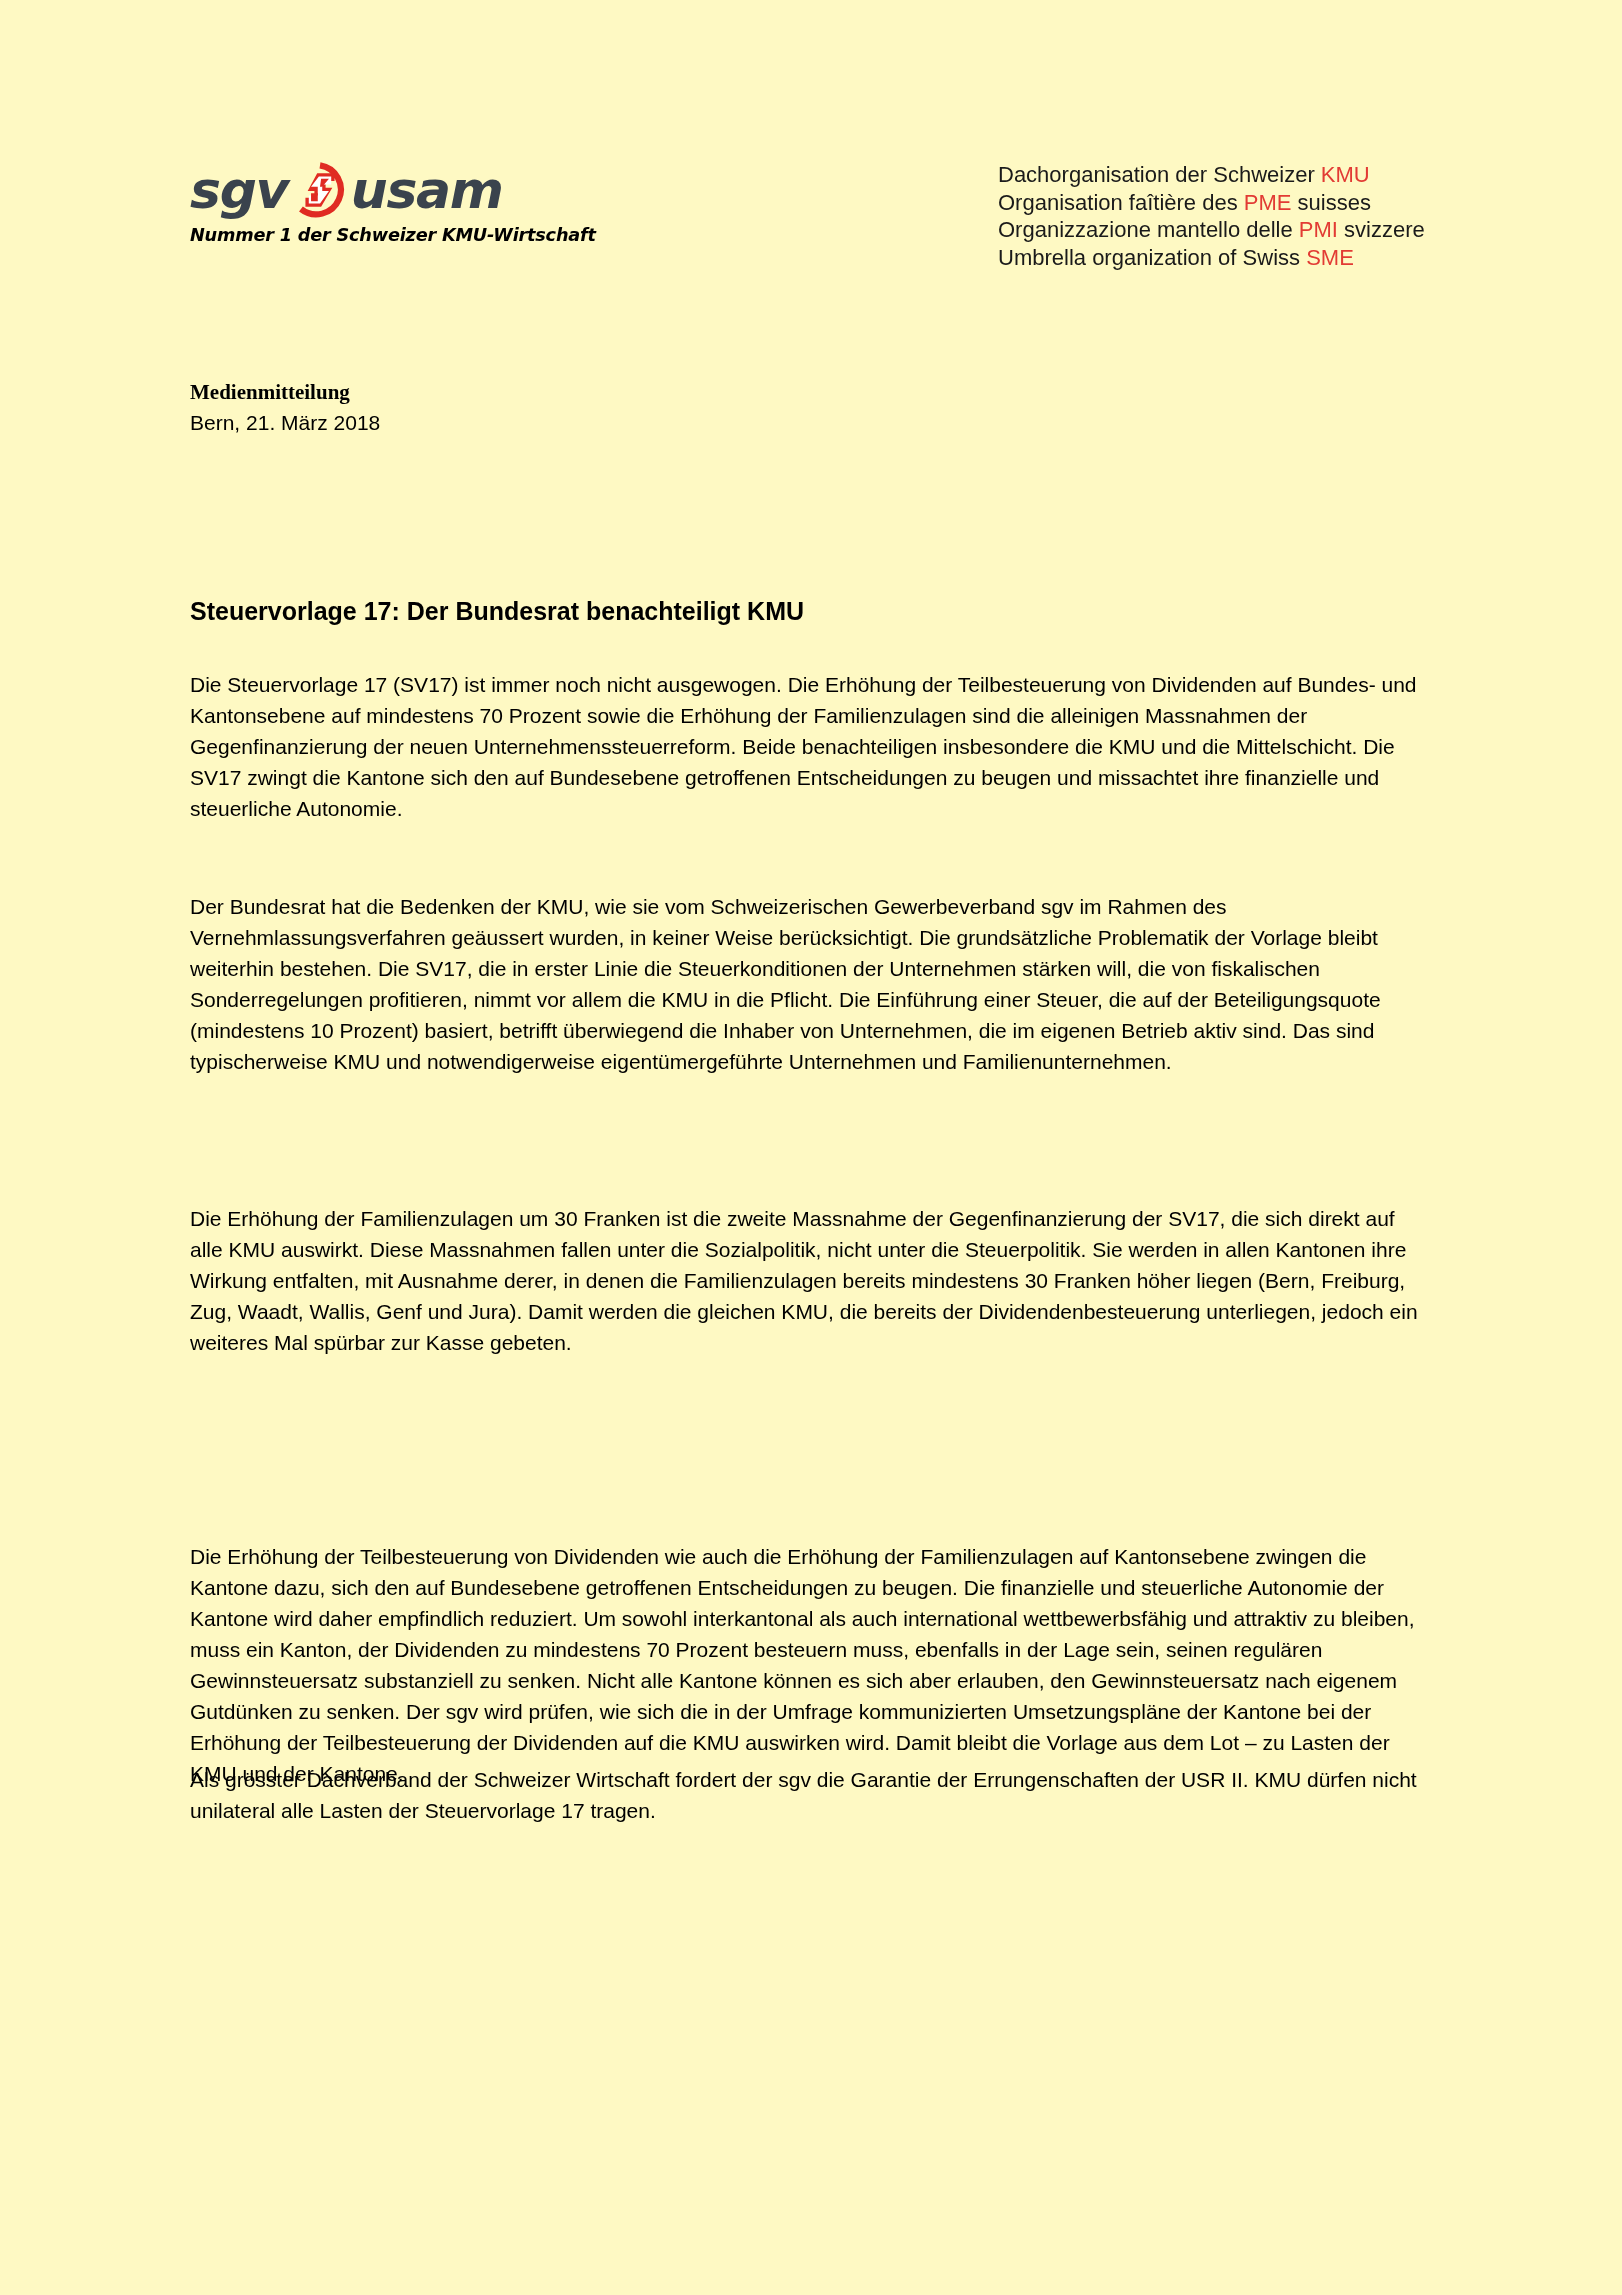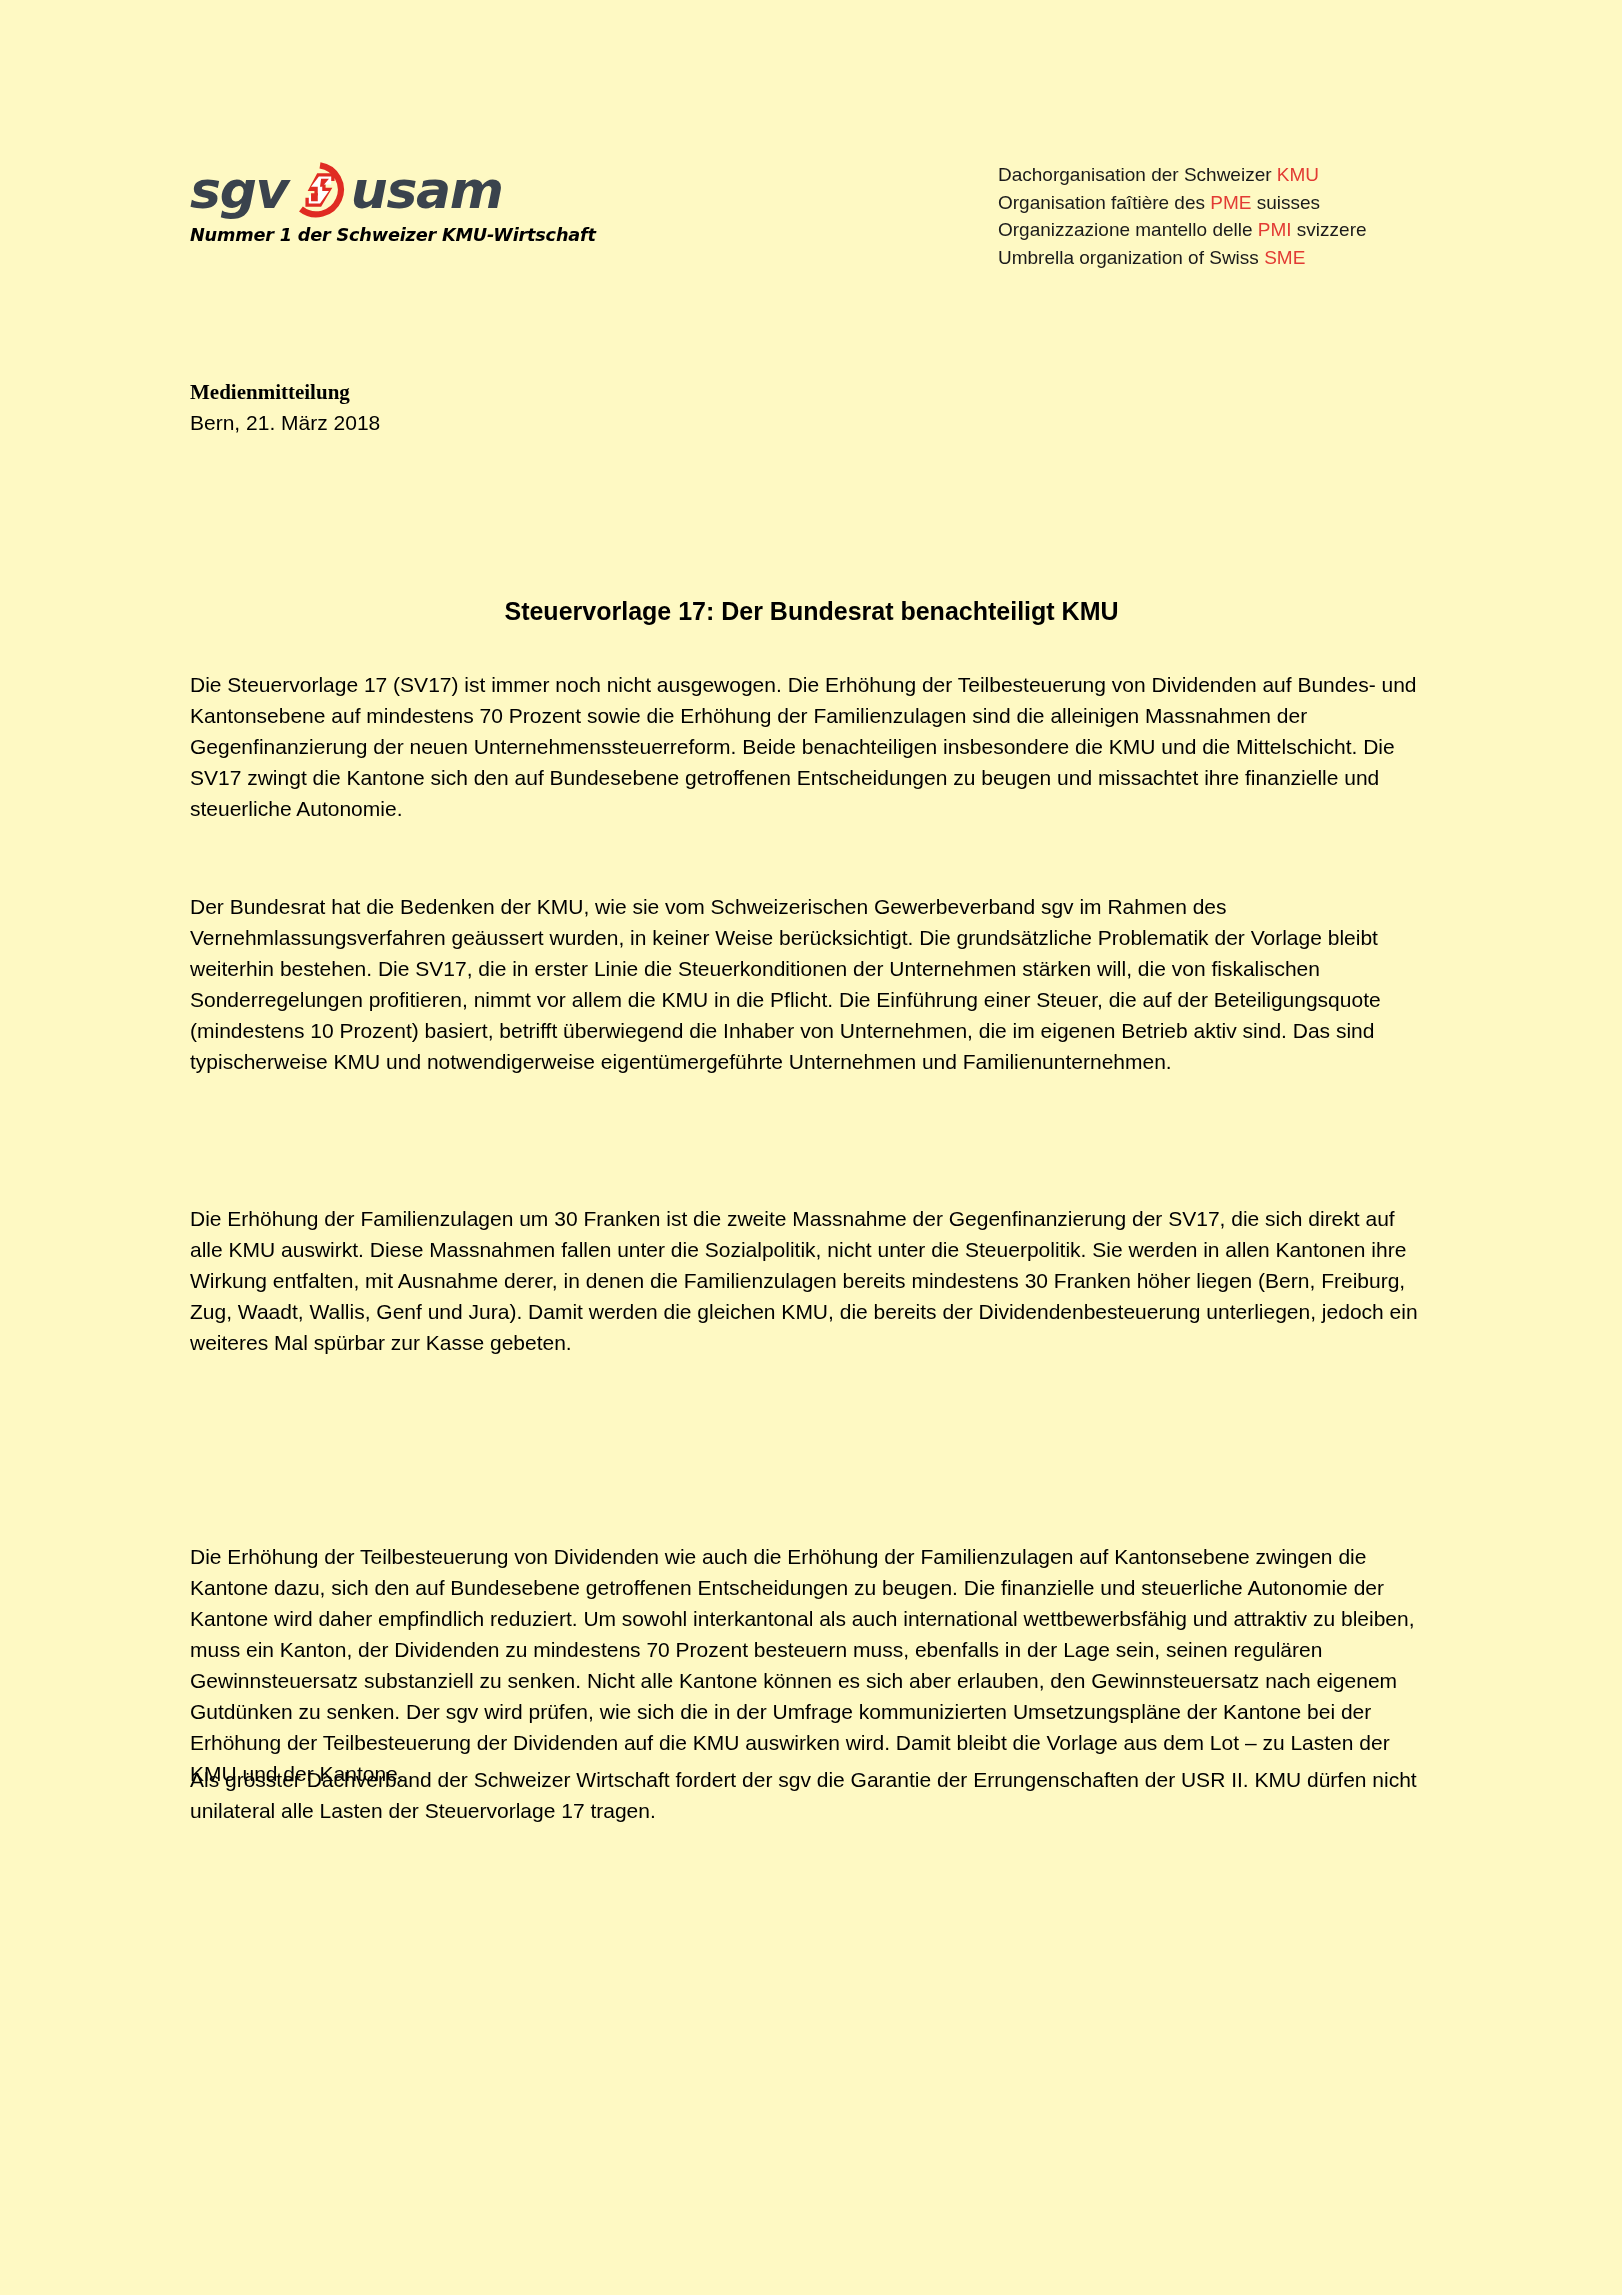--- a/index.html
+++ b/index.html
@@ -66,21 +66,21 @@
     font-weight: 700;
     letter-spacing: -0.2px;
     color: #000000;
     white-space: nowrap;
   }
 
   .org-lines {
     position: absolute;
     left: 998px;
     top: 161px;
-    font-size: 19px;
+    font-size: 22px;
     line-height: 27.5px;
     color: #1a1a1a;
     white-space: nowrap;
   }
   .org-lines .hl { color: #e23b34; }
 
   
   .doc-body {
     position: absolute;
     left: 190px;
@@ -109,21 +109,20 @@
 
   .headline {
     position: absolute;
     top: 595px;
     left: 0;
     width: 1243px;
     font-size: 25px;
     font-weight: 700;
     line-height: 33px;
     margin: 0;
-    text-align: center;
   }
 
   .lead {
     position: absolute;
     top: 669px;
     left: 0;
     width: 1242px;
     font-size: 21px;
     font-weight: 400;
     line-height: 31px;

